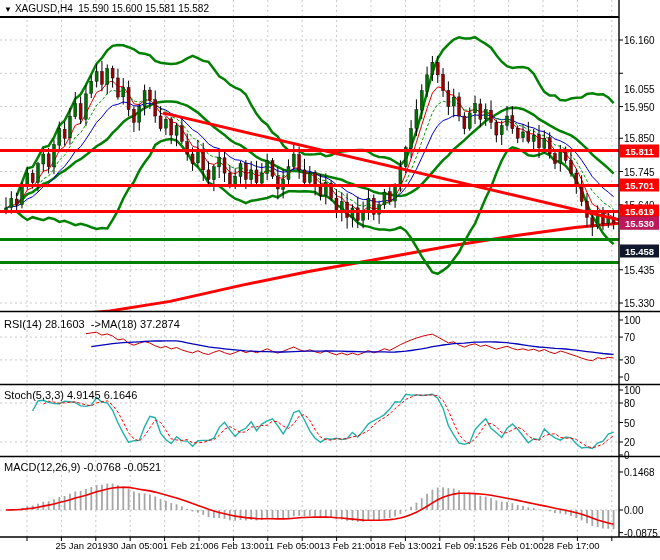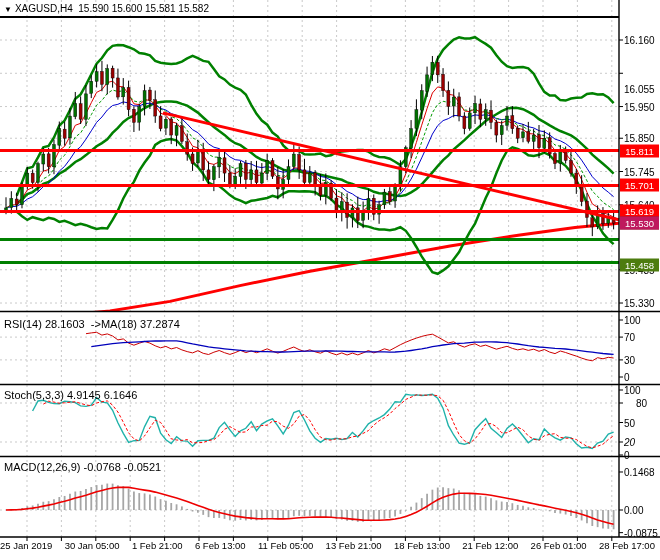--- a/index.html
+++ b/index.html
@@ -4,22 +4,22 @@
 <style>
   html,body{margin:0;padding:0;background:#fff;}
   #app{position:relative;width:660px;height:560px;background:#fff;overflow:hidden;
        font-family:"Liberation Sans",sans-serif;-webkit-font-smoothing:none;}
   svg{position:absolute;left:0;top:0;}
   .hdr{position:absolute;left:4px;top:3px;font-size:10px;color:#000;white-space:pre;z-index:6;}
   .hdr .tri{font-size:8px;margin-right:3px;cursor:pointer;}
   .plabel{position:absolute;left:4px;font-size:11px;color:#000;z-index:6;white-space:pre;}
   .ytick{position:absolute;left:624px;font-size:10px;color:#000;z-index:4;transform:translateY(-50%);}
   .badge{position:absolute;left:620px;width:39px;height:13px;line-height:13px;z-index:5;
-         font-size:9.5px;font-weight:normal;color:#fff;text-align:center;transform:translateY(-50%);}
-  .dates{position:absolute;left:0;top:540px;width:655px;display:flex;justify-content:space-between;
+         font-size:9.5px;font-weight:bold;color:#fff;text-align:center;transform:translateY(-50%);}
+  .dates{position:absolute;left:0;top:540px;width:655px;display:flex;justify-content:center;
          font-size:9.5px;color:#000;z-index:4;}
   .dates div{white-space:nowrap;}
 </style>
 </head>
 <body>
 
 <div id="app">
   <svg id="cv" width="660" height="560">
       <defs>
         <clipPath id="cm">
@@ -504,42 +504,42 @@
       <div class="ytick" style="top: 138.239px;">15.850</div>
       <div class="ytick" style="top: 171.513px;">15.745</div>
       <div class="ytick" style="top: 204.788px;">15.640</div>
       <div class="ytick" style="top: 269.752px;">15.435</div>
       <div class="ytick" style="top: 303.027px;">15.330</div>
       <div class="ytick" style="top: 320px;">100</div>
       <div class="ytick" style="top: 337.1px; text-align: right;">70</div>
       <div class="ytick" style="top: 359.9px;">30</div>
       <div class="ytick" style="top: 377px;">0</div>
       <div class="ytick" style="top: 390px;">100</div>
-      <div class="ytick" style="top: 403px; margin-left: 12px;">80</div>
+      <div class="ytick" style="top: 403px;">80</div>
       <div class="ytick" style="top: 422.5px;">50</div>
-      <div class="ytick" style="top: 442px; font-style: italic;">20</div>
+      <div class="ytick" style="top: 442px;">20</div>
       <div class="ytick" style="top: 455px;">0</div>
       <div class="ytick" style="top: 471.993px;">0.1468</div>
       <div class="ytick" style="top: 510px;">0.00</div>
       <div class="ytick" style="top: 532.654px;">-0.0875</div>
     </div>
   <div id="badges">
       <div class="badge" style="top: 150.598px; background: rgb(255, 0, 0);">15.811</div>
       <div class="badge" style="top: 185.457px; background: rgb(255, 0, 0);">15.701</div>
       <div class="badge" style="top: 211.443px; background: rgb(255, 0, 0);">15.619</div>
       <div class="badge" style="top: 223.168px; background: #7f1d1d;">15.582</div>
       <div class="badge" style="top: 223px; background: #be185d;">15.530</div>
-      <div class="badge" style="top: 265px; background: #4d7c0f;">15.458</div>
+      <div class="badge" style="top: 251px; background: #0f172a;">15.458</div>
     </div>
 
   <div class="dates" id="dates">
       <div>25 Jan 2019</div>
       <div>30 Jan 05:00</div>
       <div>1 Feb 21:00</div>
       <div>6 Feb 13:00</div>
       <div>11 Feb 05:00</div>
       <div>13 Feb 21:00</div>
       <div>18 Feb 13:00</div>
-      <div>21 Feb 12:00</div>
+      <div>21 Feb 09:15</div>
       <div>26 Feb 01:00</div>
       <div>28 Feb 17:00</div>
     </div>
 </div>
 
 </body></html>

